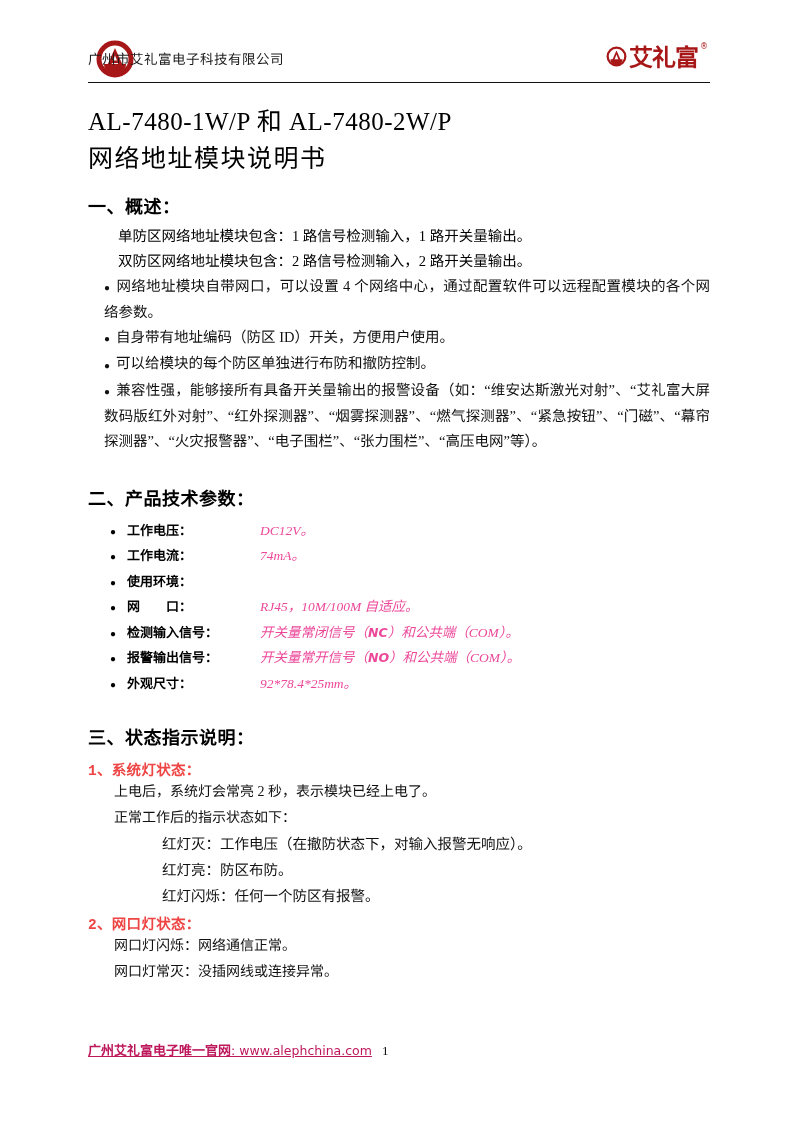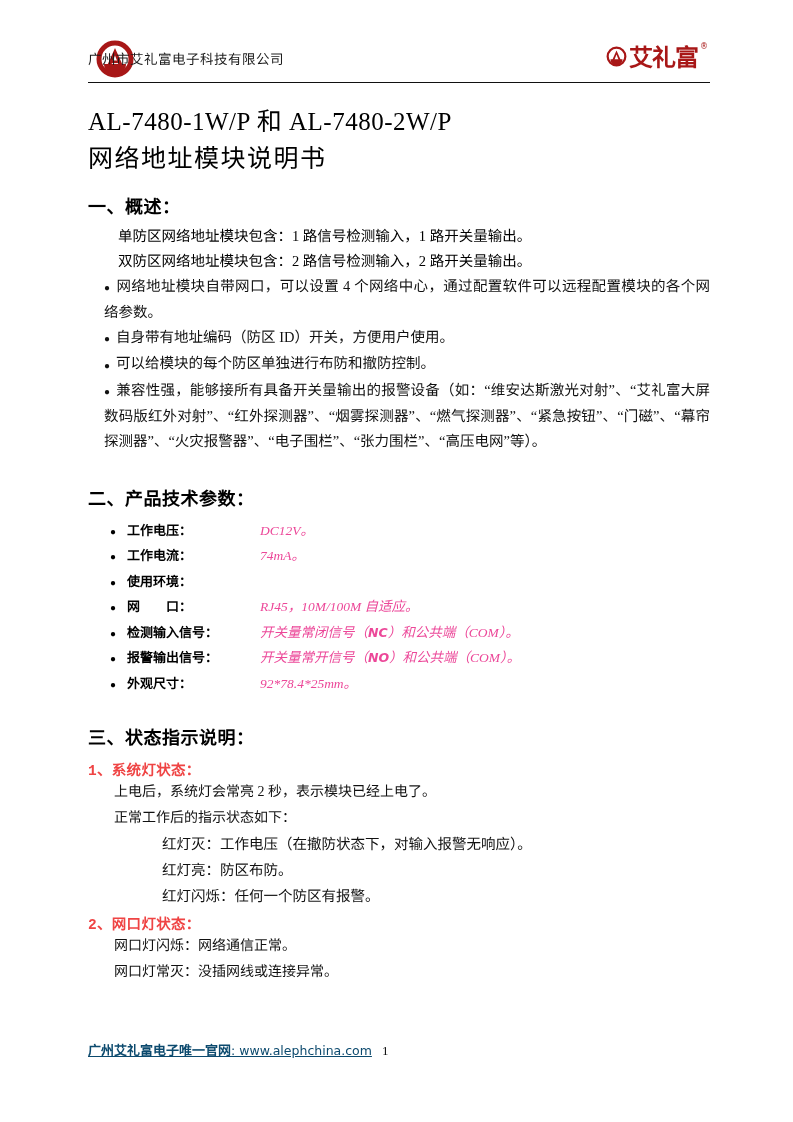--- a/index.html
+++ b/index.html
@@ -208,21 +208,21 @@
     position: absolute;
     left: 88px;
     top: 1040px;
     width: 622px;
     display: flex;
     align-items: baseline;
   }
   .footer-link {
     font-family: "DejaVu Sans", "Liberation Sans", sans-serif;
     font-size: 12.5px;
-    color: #0c4a6e;
+    color: #be185d;
     text-decoration: underline;
     white-space: pre;
   }
   .footer-link .cn {
     font-family: "DejaVu Sans", "Liberation Sans", sans-serif;
     font-weight: bold;
     font-size: 13px;
   }
   .footer-page {
     margin-left: 10px;

